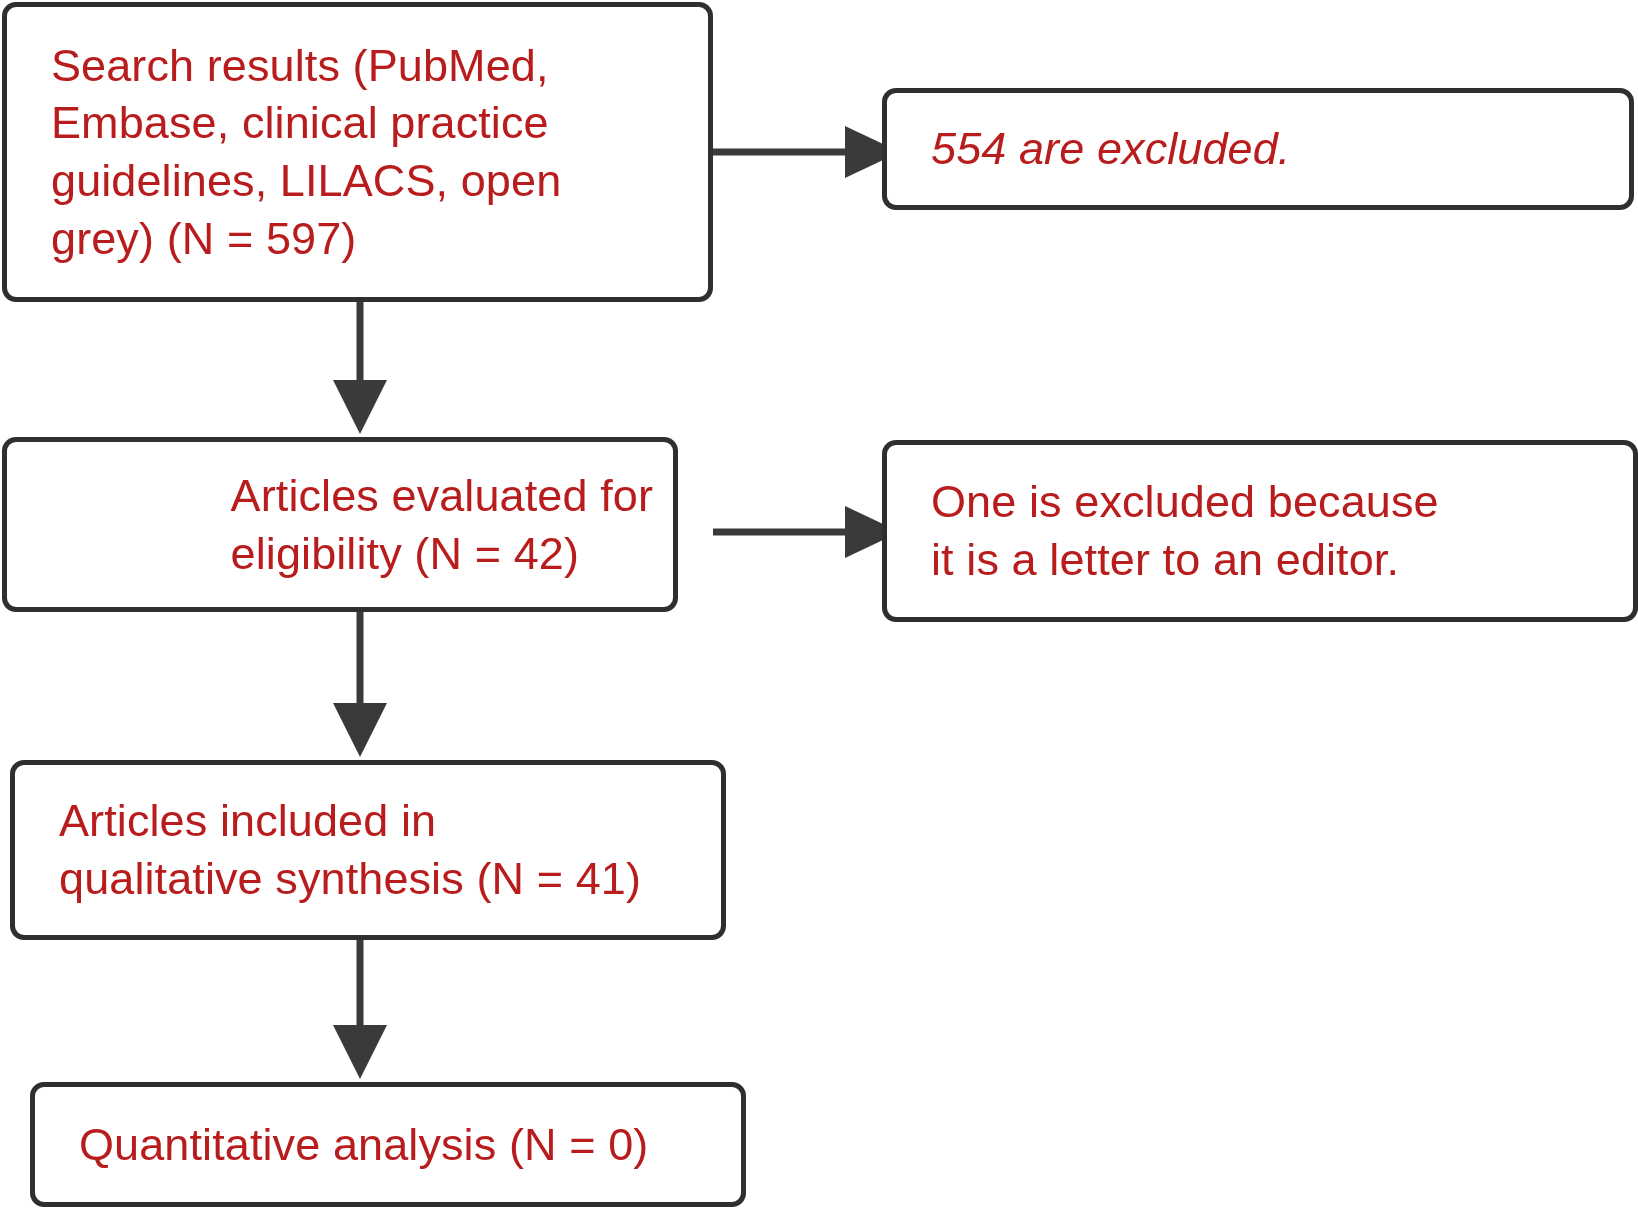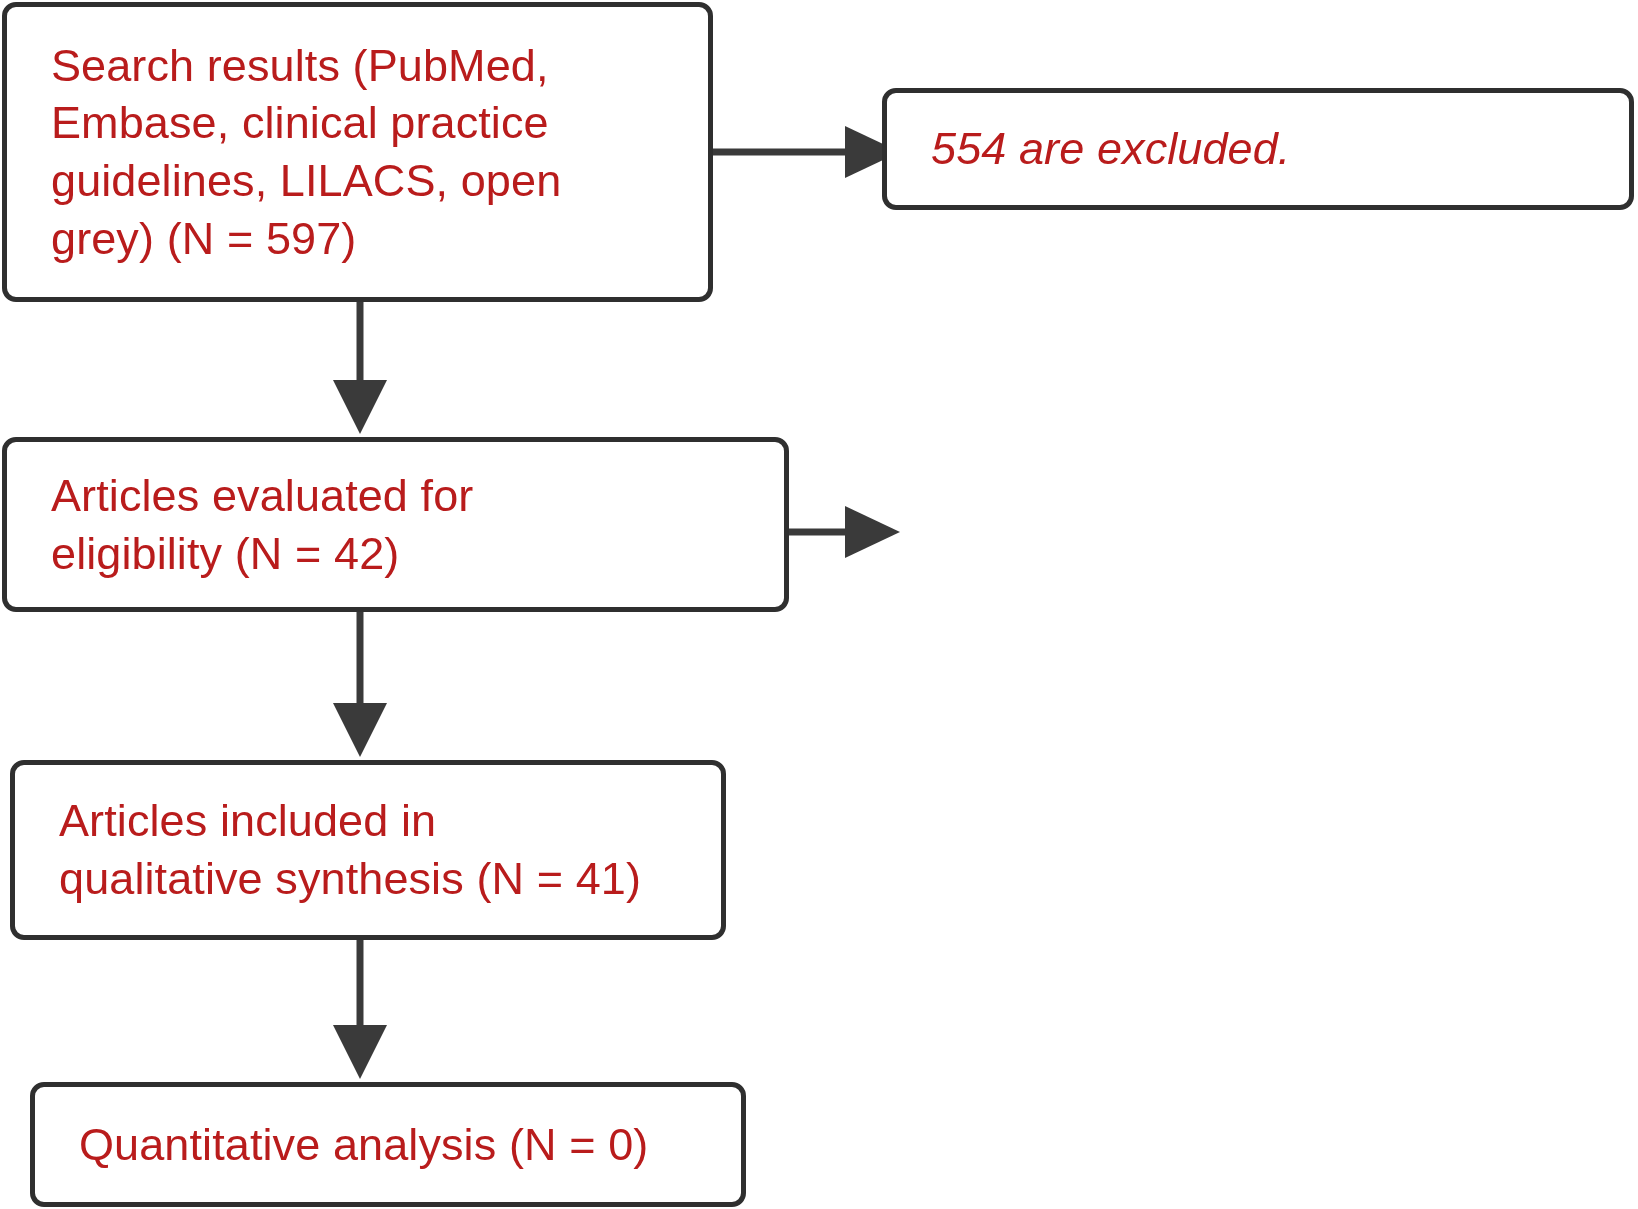--- a/index.html
+++ b/index.html
@@ -30,21 +30,21 @@
     line-height: 1.28;
     letter-spacing: 0.1px;
   }
   .node .txt {
     padding-left: 44px;
     padding-right: 20px;
     white-space: pre-line;
   }
   
   #node-search   { left: 2px;  top: 2px;    width: 711px;  height: 300px; }
-  #node-eval     { left: 2px;  top: 437px;  width: 787px;  height: 175px; }
+  #node-eval     { left: 2px;  top: 437px;  width: 676px;  height: 175px; justify-content: flex-end; }
   #node-qual     { left: 2px;  top: 760px;  width: 716px;  height: 180px; margin-left: 8px; }
   #node-quant    { left: 2px;  top: 1082px; width: 716px;  height: 125px; margin-left: 28px; }
   
   #node-excl1    { left: 882px; top: 88px;  width: 752px;  height: 122px; font-style: italic; }
   #node-excl2    { left: 882px; top: 440px; width: 756px;  height: 182px; }
   
   #wires {
     position: absolute;
     left: 0; top: 0;
     width: 1638px;
@@ -94,20 +94,24 @@
 
   <div class="node" id="node-excl1">
     <span class="txt">554 are excluded.</span>
   </div>
 
   <div class="node" id="node-eval">
     <span class="txt">Articles evaluated for
 eligibility (N = 42)</span>
   </div>
 
+  <div class="node" id="node-excl2">
+    <span class="txt">One is excluded because
+it is a letter to an editor.</span>
+  </div>
 
   <div class="node" id="node-qual">
     <span class="txt">Articles included in
 qualitative synthesis (N = 41)</span>
   </div>
 
   <div class="node" id="node-quant">
     <span class="txt">Quantitative analysis (N = 0)</span>
   </div>
 

